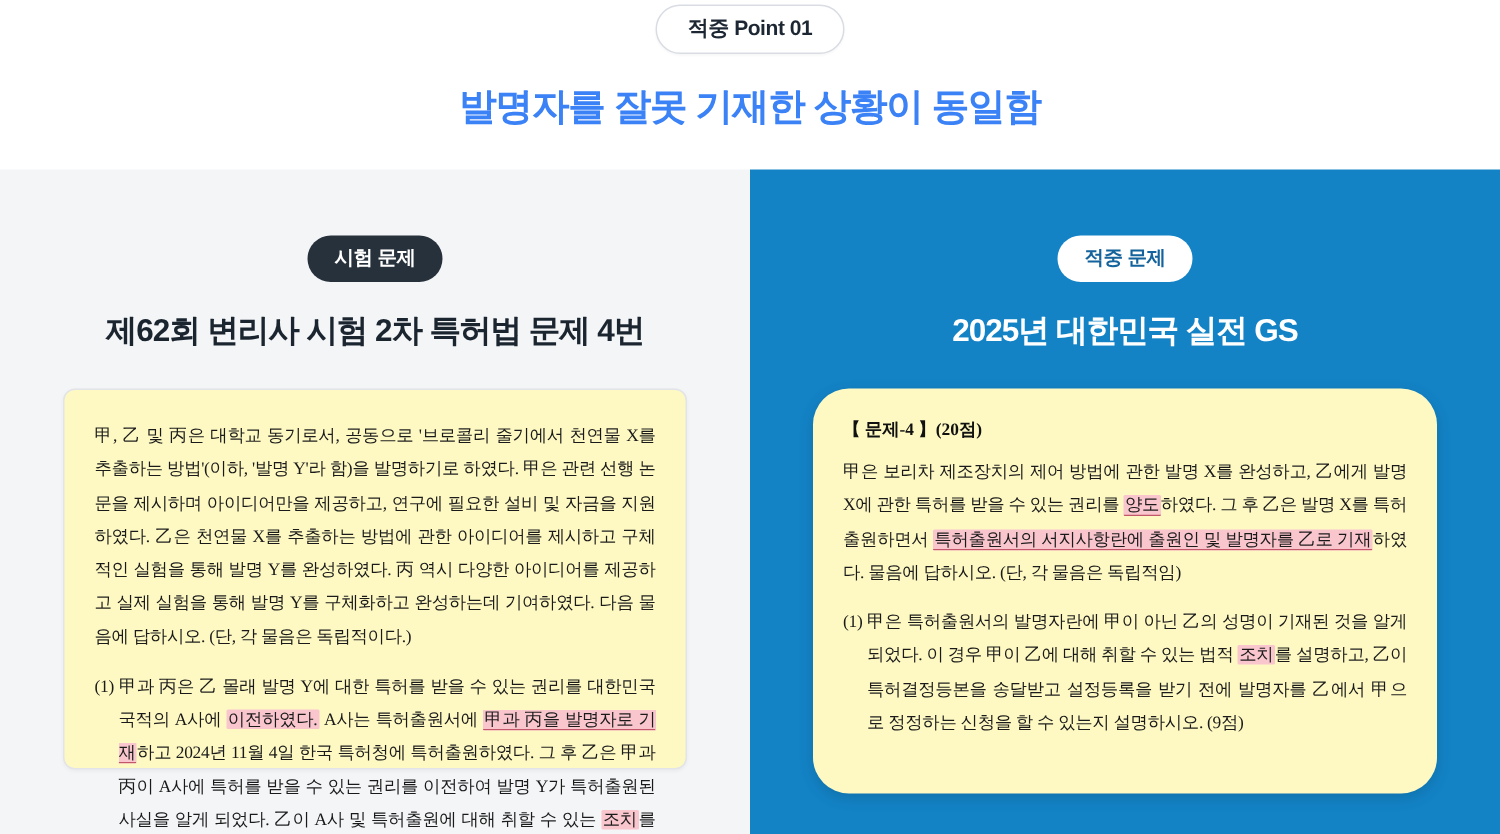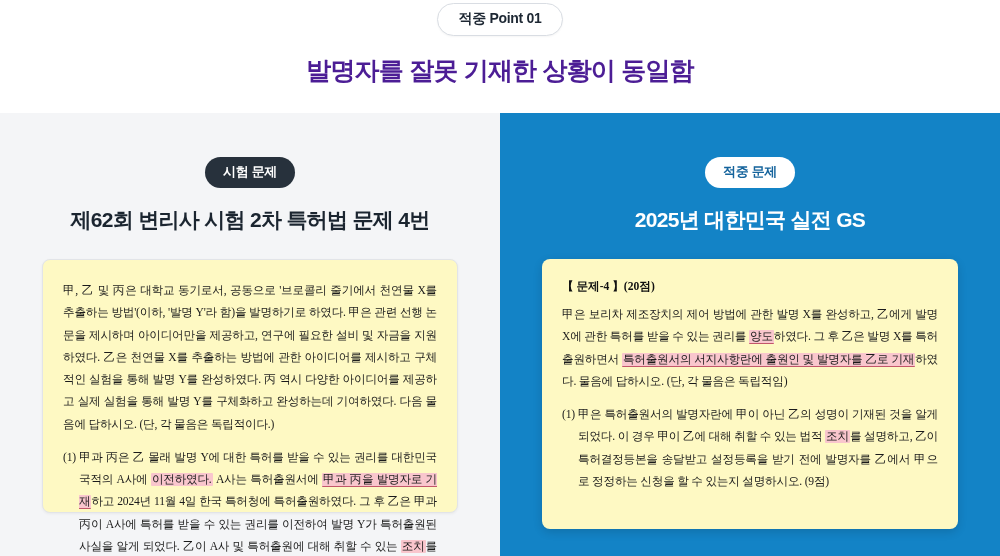--- a/index.html
+++ b/index.html
@@ -28,21 +28,21 @@
     font-size: 14px;
     font-weight: bold;
     color: #1d2733;
     letter-spacing: -0.3px;
     box-shadow: 0 1px 2px rgba(0,0,0,0.04);
   }
   .headline {
     margin-top: 18px;
     font-size: 25px;
     font-weight: bold;
-    color: #4c1d95;
+    color: #3b82f6;
     letter-spacing: -0.8px;
   }
 
   
   .panels { display: flex; width: 1000px; height: 443px; }
   .panel { position: relative; height: 443px; }
   .panel-left { width: 500px; background: #f4f5f7; }
   .panel-right { width: 500px; background: #1383c6; }
 
   .panel-inner {
@@ -81,20 +81,21 @@
     padding: 20px 20px 18px;
   }
   .doc-card.left {
     border: 1px solid #e2e4e8;
     box-shadow: 0 1px 3px rgba(0,0,0,0.05);
     height: 254px;
   }
   .doc-card.right {
     box-shadow: 0 3px 10px rgba(0,0,0,0.14);
     height: 270px;
+    border-radius: 24px;
   }
 
   .doc-body {
     font-family: "Liberation Serif", serif;
     font-size: 11.6px;
     line-height: 1.92;
     color: #1a1a1a;
     text-align: justify;
     letter-spacing: -0.2px;
   }

